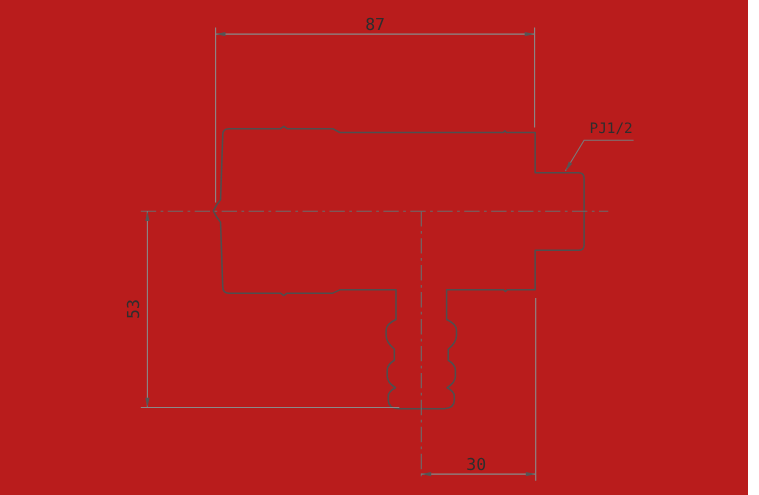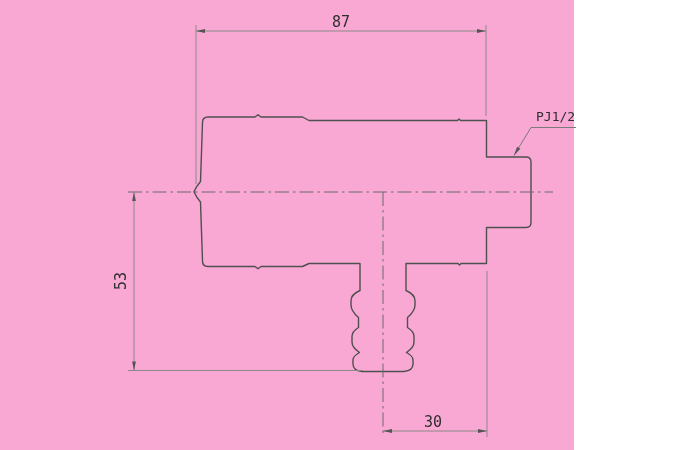--- a/index.html
+++ b/index.html
@@ -2,21 +2,21 @@
 <html><head>
 <meta charset="utf-8">
 <style>
   html,body{margin:0;padding:0;}
   body{
     width:690px;height:450px;
     background:#ffffff;
     font-family:"DejaVu Sans Mono","Liberation Mono",monospace;
     overflow:hidden;
   }
-  .canvas{position:relative;width:574px;height:450px;background:#f9a8d4;}
+  .canvas{position:relative;width:680px;height:450px;background:#b91c1c;}
   svg{position:absolute;left:0;top:0;}
   .outline{fill:none;stroke:#4f4f4f;stroke-width:1.4;stroke-linejoin:round;stroke-linecap:round;}
   .centerline{fill:none;stroke:#6b6b6b;stroke-width:1;stroke-dasharray:14 4 2.5 4;}
   .dimline{fill:none;stroke:#8a8a8a;stroke-width:1;}
   .extline{fill:none;stroke:#8a8a8a;stroke-width:1;}
   .leader{fill:none;stroke:#7a7a7a;stroke-width:1;}
   .arrow{fill:#555555;stroke:none;}
   .dimtext{fill:#2e2e2e;font-size:15px;font-family:"DejaVu Sans Mono","Liberation Mono",monospace;}
   .labeltext{fill:#2e2e2e;font-size:13px;font-family:"DejaVu Sans Mono","Liberation Mono",monospace;}
 </style>

